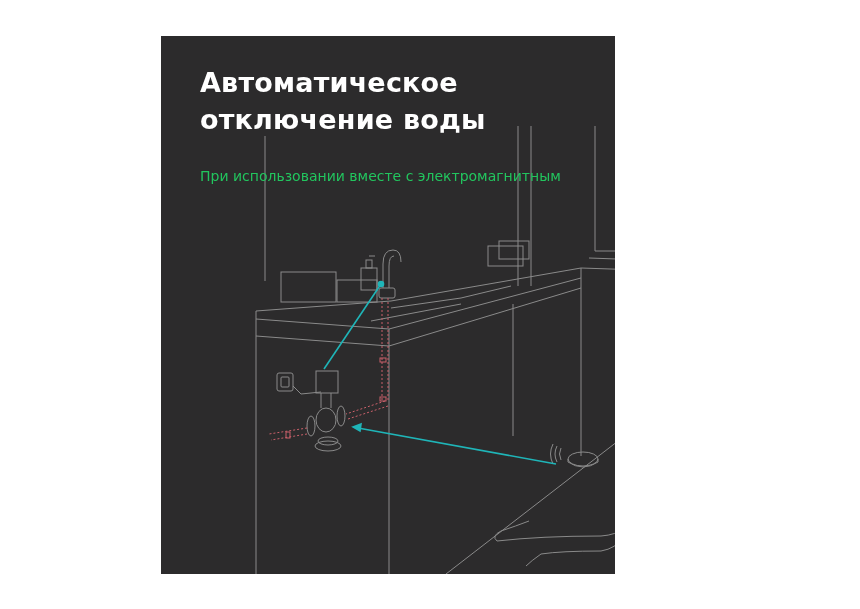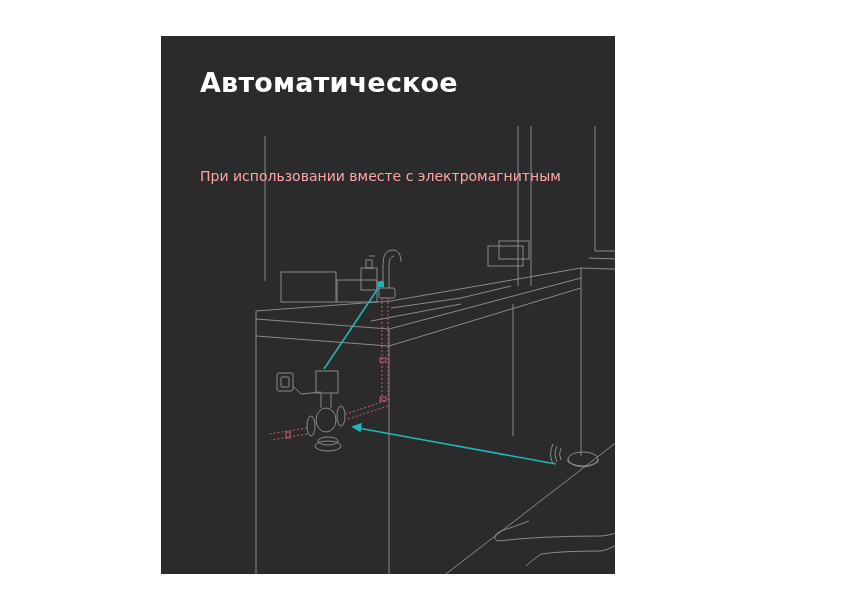--- a/index.html
+++ b/index.html
@@ -41,21 +41,21 @@
       font-size: 27px;
       line-height: 37px;
       letter-spacing: 0.2px;
     }
     .subtitle {
       position: absolute;
       left: 39px;
       top: 129px;
       width: 440px;
       margin: 0;
-      color: #fca5a5;
+      color: #22c55e;
       font-family: "DejaVu Sans", sans-serif;
       font-size: 14px;
       line-height: 22px;
     }
     .title span, .subtitle span { display: block; }
   </style>
 </head>
 <body>
 
 <div class="panel">
@@ -154,18 +154,19 @@
     <g stroke="#1fb5b8" stroke-width="1.6">
       <line x1="163" y1="333" x2="220" y2="248"></line>
       <circle cx="220" cy="248" r="2.5" fill="#1fb5b8"></circle>
       <line x1="395" y1="428" x2="197" y2="392"></line>
       <polygon points="192,391 200,388 199,395" fill="#1fb5b8"></polygon>
     </g>
   </svg>
 
   <h1 class="title">
     <span>Автоматическое</span>
+    <span>отключение воды</span>
   </h1>
 
   <p class="subtitle">
     <span>При использовании вместе с электромагнитным</span>
   </p>
 </div>
 
 </body></html>

